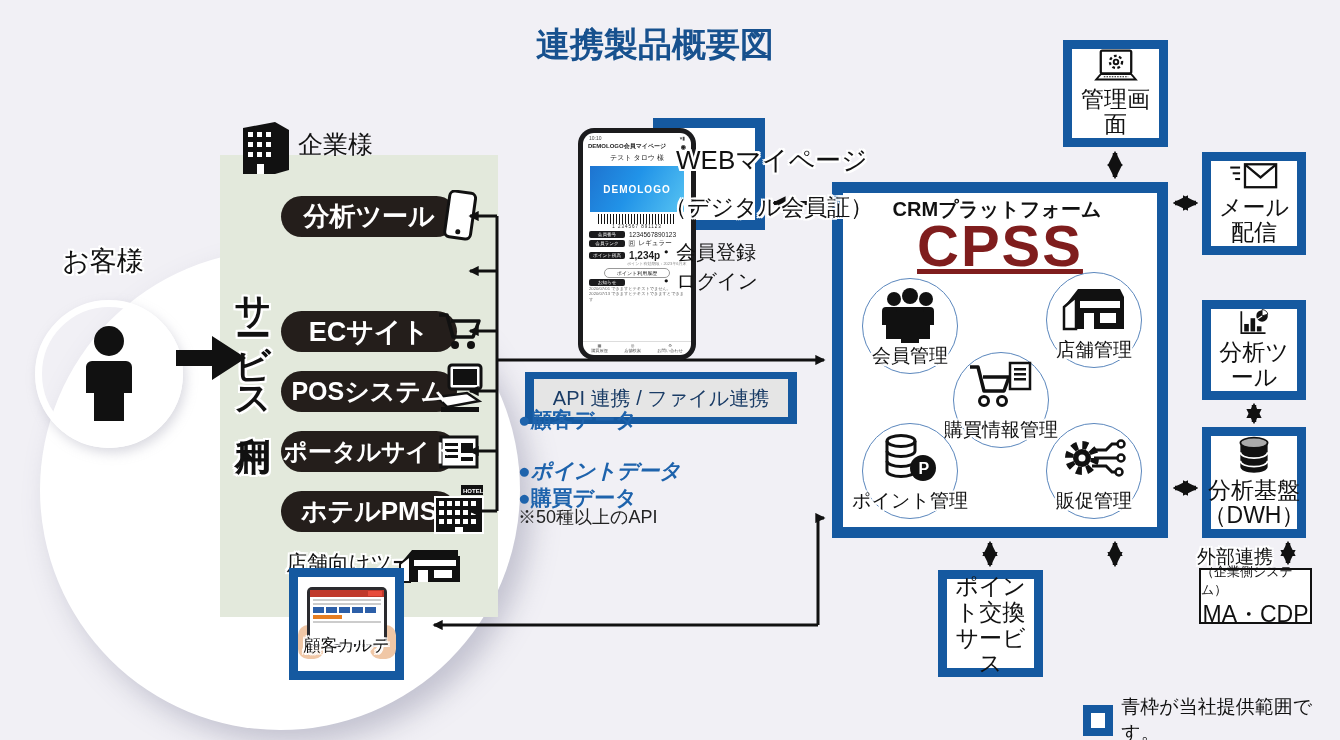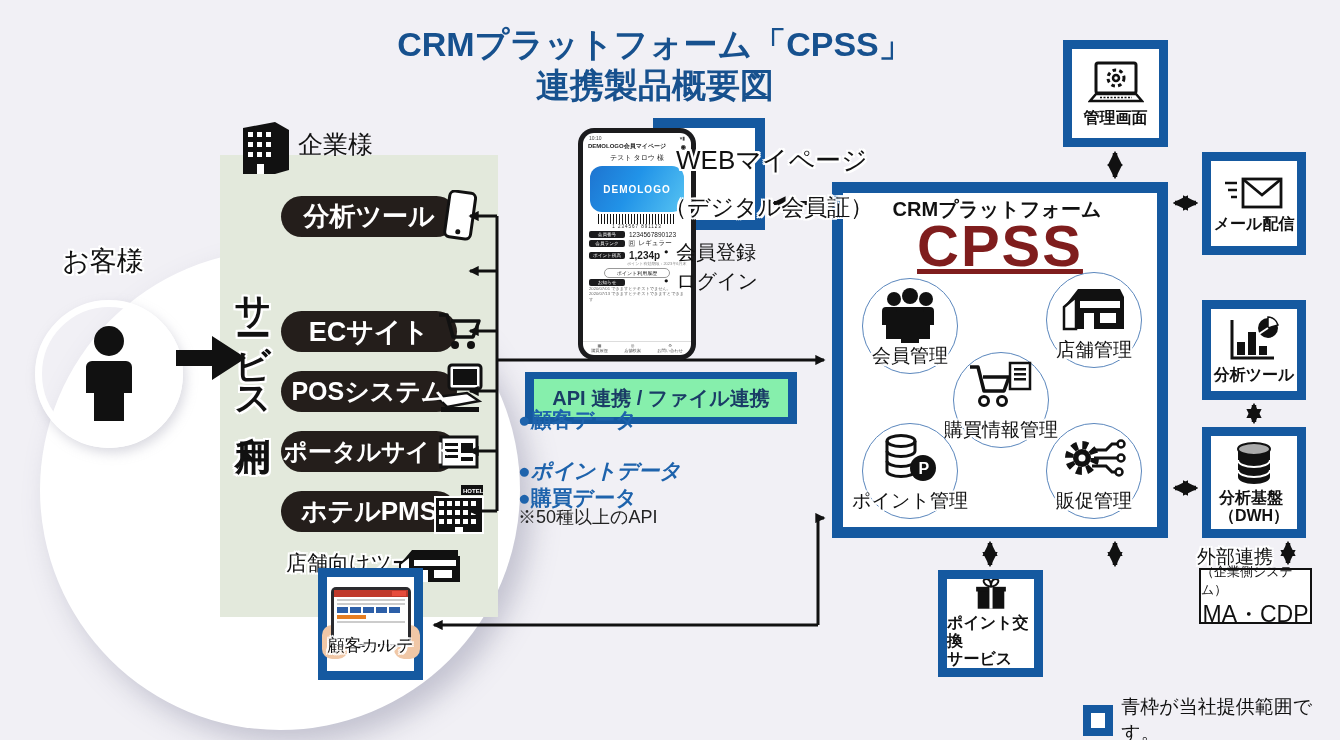--- a/index.html
+++ b/index.html
@@ -10,41 +10,41 @@
   .arc{left:40px;top:250px;width:480px;height:480px;border-radius:50%;background:#fff;box-shadow:12px 14px 28px rgba(140,140,165,.45);}
   .cust-ring{left:35px;top:300px;width:134px;height:134px;border:7px solid #fff;border-radius:50%;box-shadow:3px 5px 12px rgba(150,150,170,.35);display:flex;align-items:center;justify-content:center;background:transparent;}
   .cust-label{left:38px;top:243px;width:130px;text-align:center;font-size:27px;color:#111;}
   .green-panel{left:220px;top:155px;width:278px;height:462px;background:#e3e9dc;}
   .company-label{left:298px;top:128px;font-size:25px;color:#111;}
   .vtext{left:228px;top:270px;writing-mode:vertical-rl;font-size:36px;font-weight:bold;color:#111;letter-spacing:4px;}
   .pill{left:281px;width:176px;height:41px;background:#241e1b;border-radius:22px;color:#fff;font-weight:bold;display:flex;align-items:center;justify-content:center;}
   .pill span{position:relative;z-index:2;}
   .store-tool{left:286px;top:549px;font-size:21px;color:#111;}
   .bluebox{border:9px solid #1559a0;background:#fff;box-sizing:border-box;display:flex;flex-direction:column;align-items:center;justify-content:center;}
-  .boxlabel{font-size:16px;color:#111;text-align:left;line-height:1.12;margin-top:4px;font-weight:bold;}
-  .karteframe{left:318px;top:568px;width:105px;height:112px;}
+  .boxlabel{font-size:23px;color:#111;text-align:center;line-height:1.12;margin-top:4px;}
+  .karteframe{left:289px;top:568px;width:115px;height:112px;}
   .cpssbox{left:832px;top:182px;width:336px;height:356px;border-width:11px;justify-content:flex-start;}
   .cpss-sub{left:843px;top:196px;width:308px;text-align:center;font-size:20px;font-weight:bold;color:#111;}
   .cpss-big{left:843px;top:212px;width:314px;text-align:center;font-size:58px;font-weight:bold;color:#7f1d1d;letter-spacing:2px;text-decoration:underline;}
   .circle{width:94px;height:94px;border:1.5px solid #5b87bd;border-radius:50%;background:#fff;display:flex;flex-direction:column;align-items:center;justify-content:flex-start;}
   .circle .clabel{position:absolute;bottom:4px;left:50%;transform:translateX(-50%);white-space:nowrap;font-size:19px;color:#111;}
   .apibox{left:525px;top:372px;width:272px;height:52px;background:#1559a0;display:flex;align-items:center;justify-content:center;}
-  .apibox .inner{background:#86efac;width:254px;height:38px;display:flex;align-items:center;justify-content:center;font-size:20px;font-weight:bold;color:#1a3c66;}
+  .apibox .inner{background:#e5e5e5;width:254px;height:38px;display:flex;align-items:center;justify-content:center;font-size:20px;font-weight:normal;color:#1a3c66;}
   .apibul{left:518px;font-size:21px;font-weight:bold;color:#1e63ac;}
   .apinote{left:518px;top:505px;font-size:18px;color:#222;}
   .webframe{left:653px;top:118px;width:112px;height:112px;border-width:10px;z-index:1;}
   .web-title{left:676px;top:143px;font-size:26px;color:#111;z-index:3;white-space:nowrap;}
   .web-sub{left:664px;top:192px;font-size:23px;color:#111;z-index:3;white-space:nowrap;}
   .web-bullets{left:656px;top:238px;font-size:20px;color:#111;line-height:1.45;z-index:3;}
   .phone{left:578px;top:128px;width:118px;height:232px;background:#1b1b1d;border-radius:16px;padding:5px;box-sizing:border-box;z-index:2;}
   .screen{width:100%;height:100%;background:#fff;border-radius:11px;overflow:hidden;font-size:5px;color:#222;position:relative;}
   .ph-status{display:flex;justify-content:space-between;padding:2px 6px 0;font-size:5px;color:#444;}
   .ph-head{display:flex;justify-content:space-between;align-items:center;padding:1px 5px;font-size:6px;font-weight:bold;color:#222;}
   .ph-user{text-align:center;font-size:7px;margin-top:1px;}
-  .ph-card{margin:3px 7px 0;height:46px;border-radius:12px;background:linear-gradient(120deg,#1e74d0,#2193e8 45%,#56c3f2);display:flex;align-items:center;justify-content:center;color:#fff;font-weight:bold;font-size:10px;letter-spacing:1px;}
+  .ph-card{margin:3px 7px 0;height:46px;border-radius:0;background:linear-gradient(120deg,#1e74d0,#2193e8 45%,#56c3f2);display:flex;align-items:center;justify-content:center;color:#fff;font-weight:bold;font-size:10px;letter-spacing:1px;}
   .ph-bar{margin:2px auto 0;width:78px;height:10px;background:repeating-linear-gradient(90deg,#111 0 1px,#fff 1px 3px);}
   .ph-barnum{text-align:center;font-size:4.5px;letter-spacing:1px;}
   .ph-row{display:flex;align-items:center;gap:4px;padding:1.5px 6px 0;}
   .ph-tag{background:#1b1b1d;color:#fff;font-size:4.6px;border-radius:2px;padding:1px 3px;min-width:30px;text-align:center;}
   .ph-val{font-size:6.5px;}
   .ph-val.big{font-size:10px;font-weight:bold;}
   .ph-exp{font-size:4px;color:#888;padding-left:44px;}
   .ph-btn{margin:2px auto 0;width:64px;border:1px solid #999;border-radius:5px;font-size:5px;text-align:center;padding:1px 0;}
   .ph-notice{font-size:4.2px;color:#666;padding:0 6px;line-height:1.3;}
   .ph-nav{position:absolute;bottom:0;left:0;right:0;border-top:1px solid #ddd;display:flex;justify-content:space-around;padding:1px 0 2px;font-size:4.2px;color:#555;text-align:center;}
@@ -69,21 +69,20 @@
   svg text{font-family:"Liberation Sans",sans-serif;}
 </style>
 </head>
 <body>
 
 <div id="stage">
 
   <div class="abs arc"></div>
 
   <div class="abs title">
-    <div>CRMプラットフォーム「CPSS」</div>
     <div>連携製品概要図</div>
   </div>
 
   <div class="abs cust-label halo">お客様</div>
   <div class="abs cust-ring">
     <svg width="70" height="98" viewBox="0 0 70 98">
       <circle cx="35" cy="16" r="15" fill="#111"></circle>
       <path d="M18 36 h34 a6 6 0 0 1 6 6 v26 h-8 v28 h-30 v-28 h-8 v-26 a6 6 0 0 1 6-6 z" fill="#111"></path>
     </svg>
   </div>

